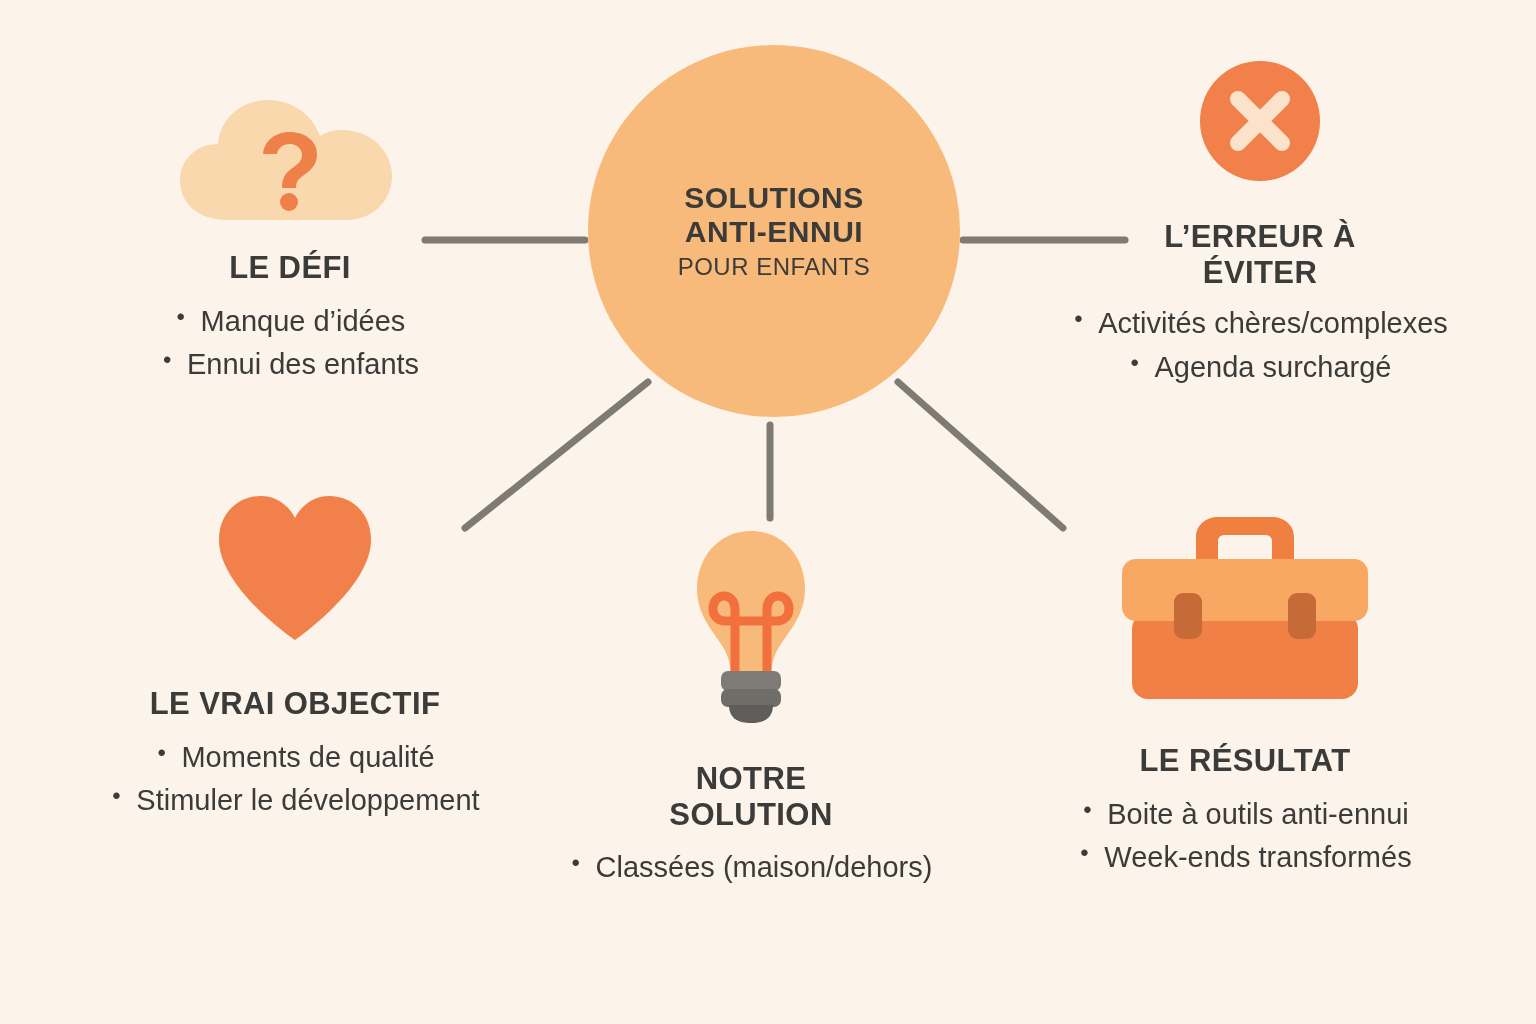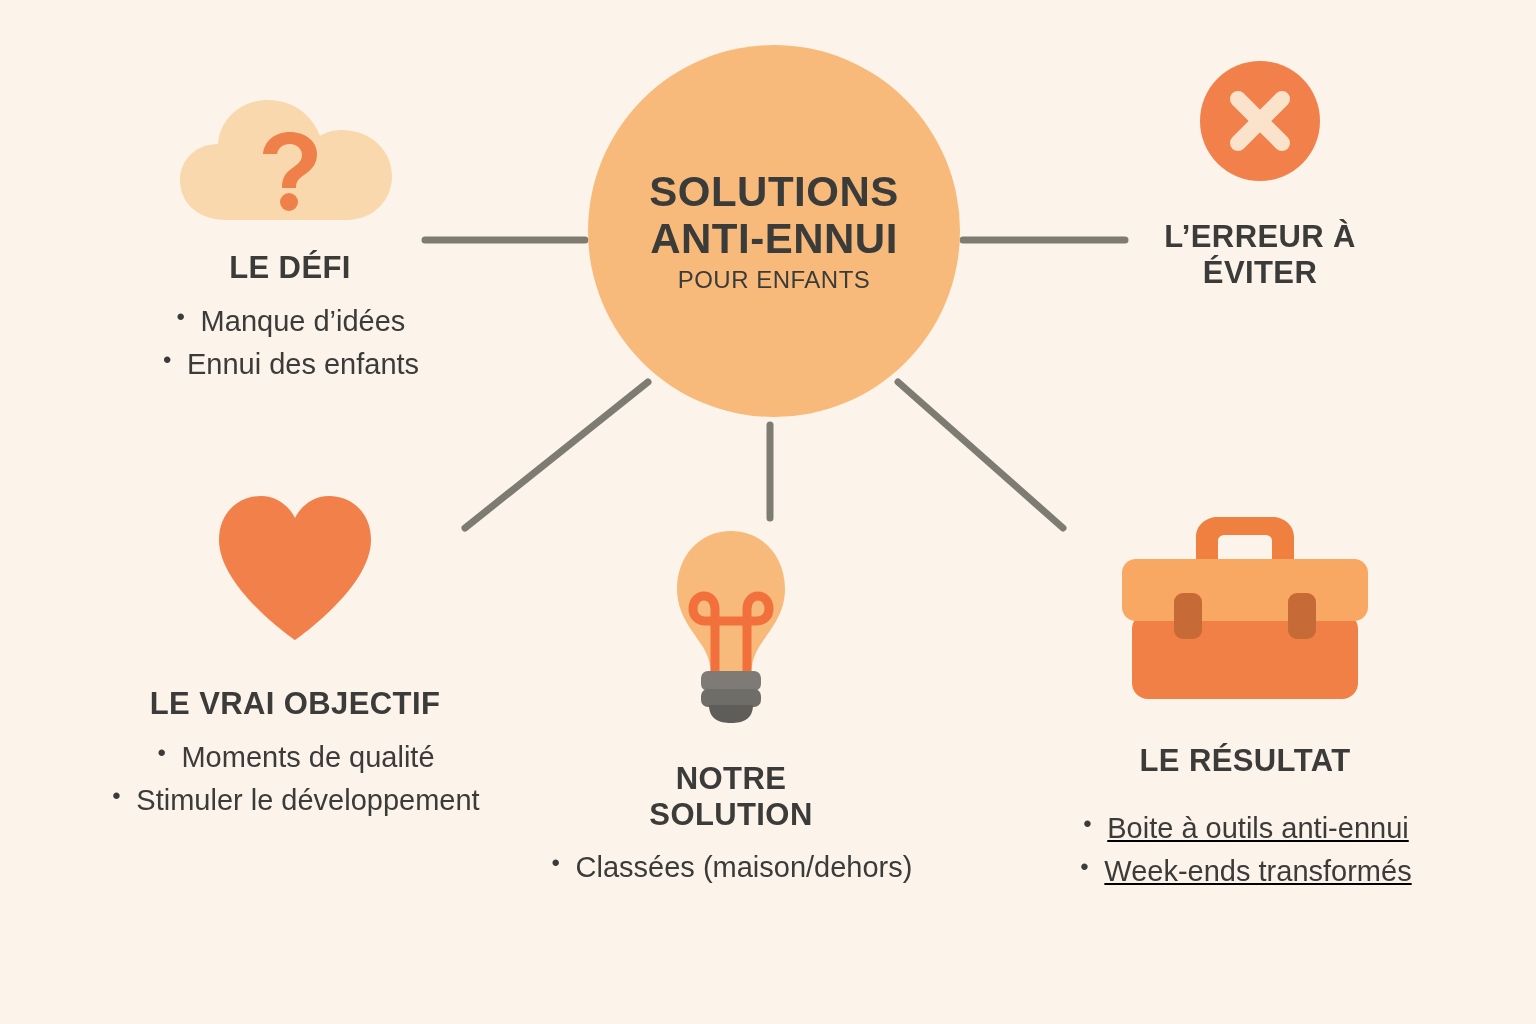--- a/index.html
+++ b/index.html
@@ -37,21 +37,21 @@
     height: 372px;
     border-radius: 50%;
     background: #F8BA7A;
     display: flex;
     flex-direction: column;
     align-items: center;
     justify-content: center;
     text-align: center;
   }
   .hub-title {
-    font-size: 42px;
+    font-size: 30px;
     font-weight: bold;
     color: #3B3B39;
     letter-spacing: 0.5px;
     line-height: 1.12;
     white-space: pre-line;
   }
   .hub-subtitle {
     font-size: 24px;
     font-weight: normal;
     color: #3B3B39;
@@ -111,27 +111,27 @@
   #branch-defi .bullets { margin-top: 14px; }
 
   #branch-erreur    { left: 1010px; top: 59px;  width: 500px; }
   #branch-erreur .branch-title { margin-top: 30px; }
   #branch-erreur .bullets { margin-top: 12px; }
 
   #branch-objectif  { left: 20px;  top: 488px; width: 550px; }
   #branch-objectif .branch-title { margin-top: 38px; }
   #branch-objectif .bullets { margin-top: 14px; }
 
-  #branch-solution  { left: 496px; top: 523px; width: 470px; }
+  #branch-solution  { left: 516px; top: 523px; width: 470px; }
   #branch-solution .branch-title { margin-top: 38px; }
   #branch-solution .bullets { margin-top: 14px; }
 
   #branch-resultat  { left: 985px; top: 505px; width: 520px; }
   #branch-resultat .branch-title { margin-top: 38px; }
-  #branch-resultat .bullets { margin-top: 28px; text-decoration: underline; }
+  #branch-resultat .bullets { margin-top: 14px; }
 </style>
 </head>
 <body>
 
 <div id="infographic">
 
   <svg id="connector-layer" viewBox="0 0 1536 1024" width="1536" height="1024">
     <g stroke="#7E7B73" stroke-width="7" stroke-linecap="round" fill="none">
       <line x1="425" y1="240" x2="585" y2="240"></line>
       <line x1="963" y1="240" x2="1125" y2="240"></line>
@@ -172,20 +172,24 @@
       <svg width="124" height="130" viewBox="0 0 124 130">
         <circle cx="62" cy="62" r="60" fill="#F2804A"></circle>
         <g stroke="#FAE3CA" stroke-width="16" stroke-linecap="round">
           <line x1="40" y1="40" x2="84" y2="84"></line>
           <line x1="84" y1="40" x2="40" y2="84"></line>
         </g>
       </svg>
     </div>
     <div class="branch-title">L’ERREUR À
 ÉVITER</div>
+    <ul class="bullets">
+      <li>Activités chères/complexes</li>
+      <li>Agenda surchargé</li>
+    </ul>
   </div>
 
   <div class="branch" id="branch-objectif">
     <div class="branch-icon">
       <svg width="172" height="160" viewBox="0 0 172 160">
         <path d="M86 152 C86 152 10 100 10 52 C10 24 30 8 52 8 C68 8 80 18 86 30
                  C92 18 104 8 120 8 C142 8 162 24 162 52 C162 100 86 152 86 152 Z" fill="#F2804A"></path>
       </svg>
     </div>
     <div class="branch-title">LE VRAI OBJECTIF</div>

